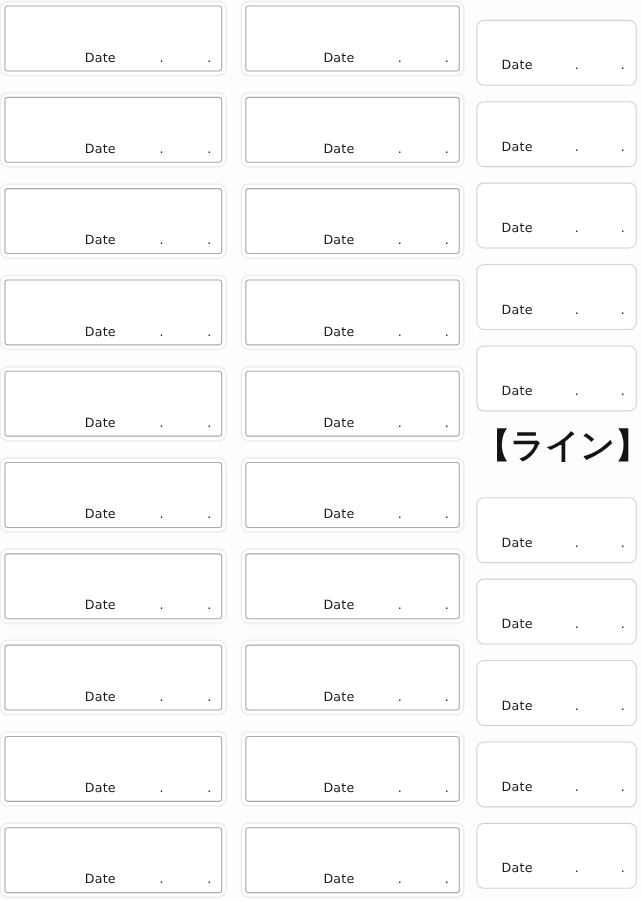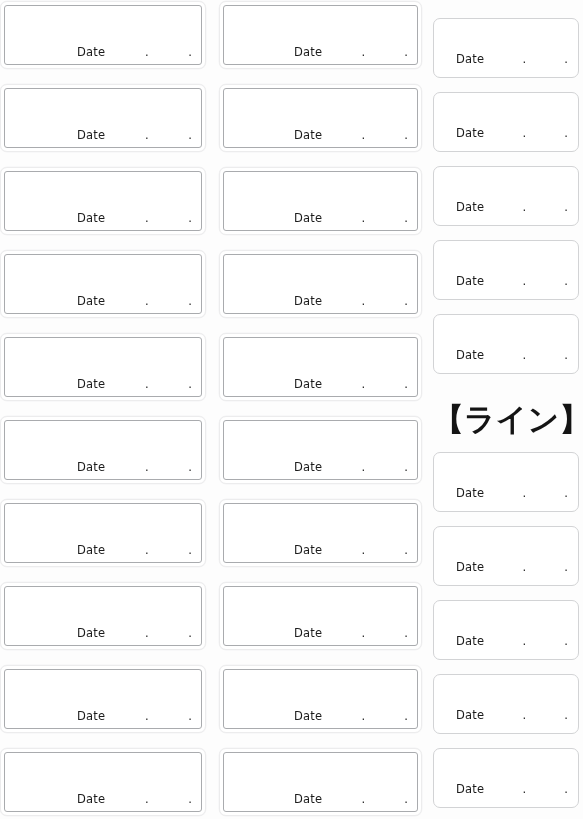--- a/index.html
+++ b/index.html
@@ -397,15 +397,15 @@
         <div class="inner">
           <div class="date-line">
             <span class="date-label">Date</span>
             <span class="date-sep sep-a">.</span>
             <span class="date-sep sep-b">.</span>
           </div>
         </div>
       </div>
     </div>
 
-  <div class="section-heading" style="top: 404px;">【ライン】</div>
+  <div class="section-heading" style="top: 390px;">【ライン】</div>
 
 </div>
 
 </body></html>

